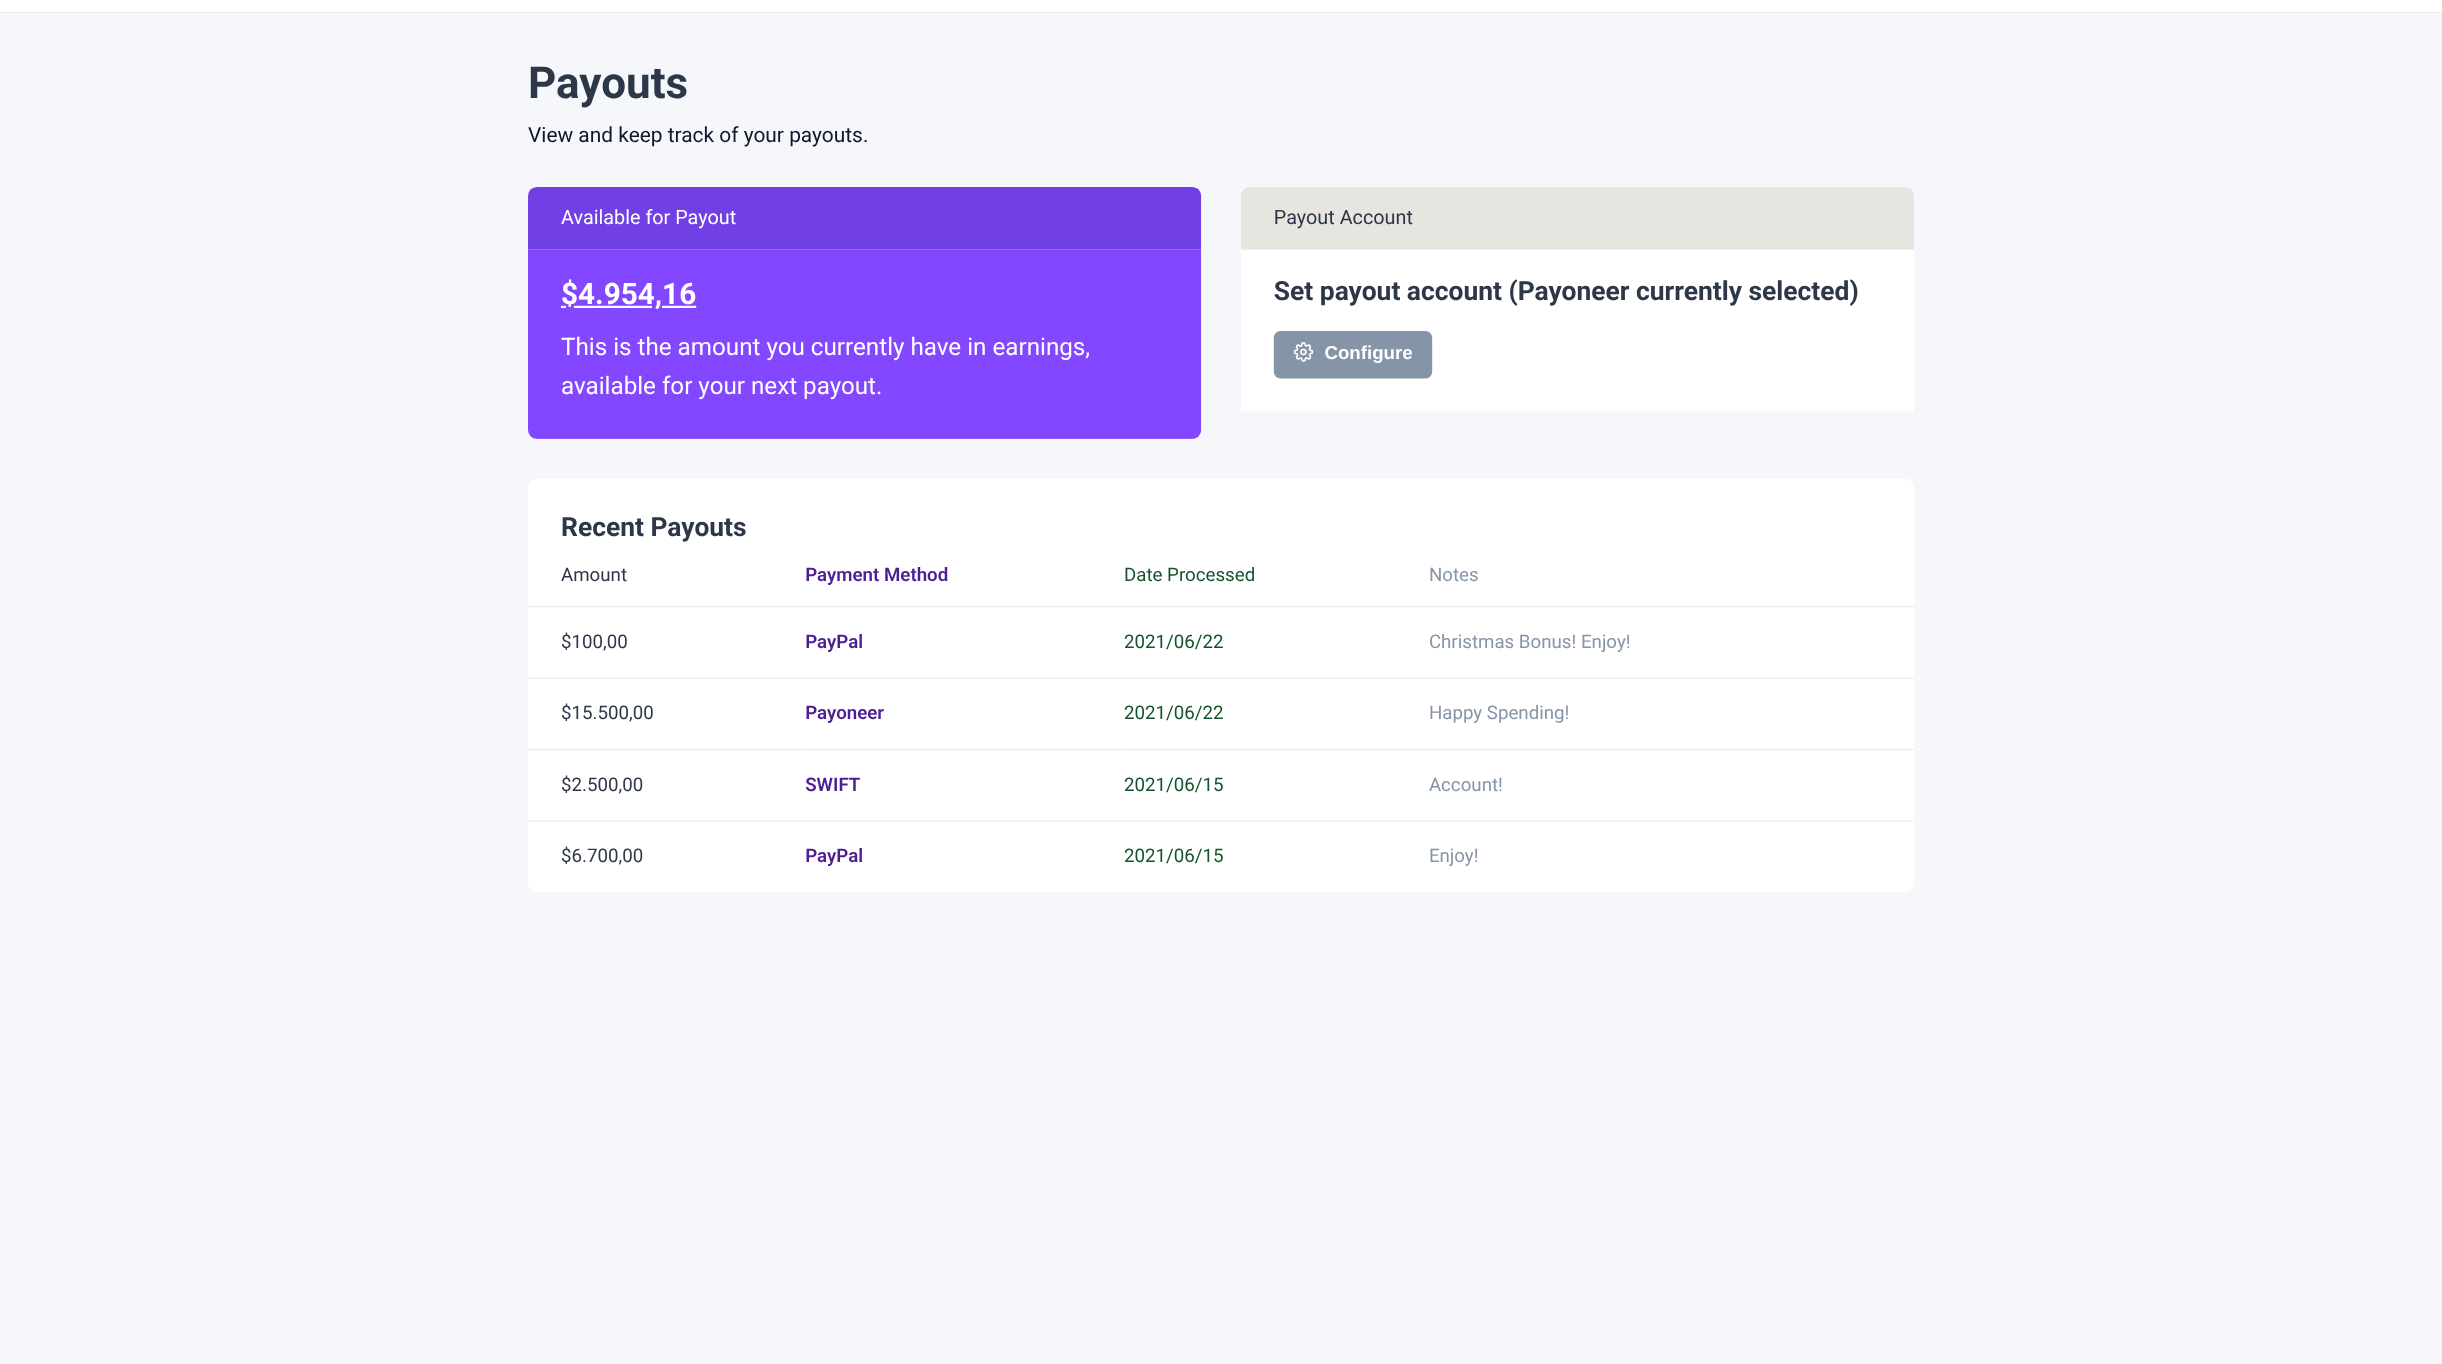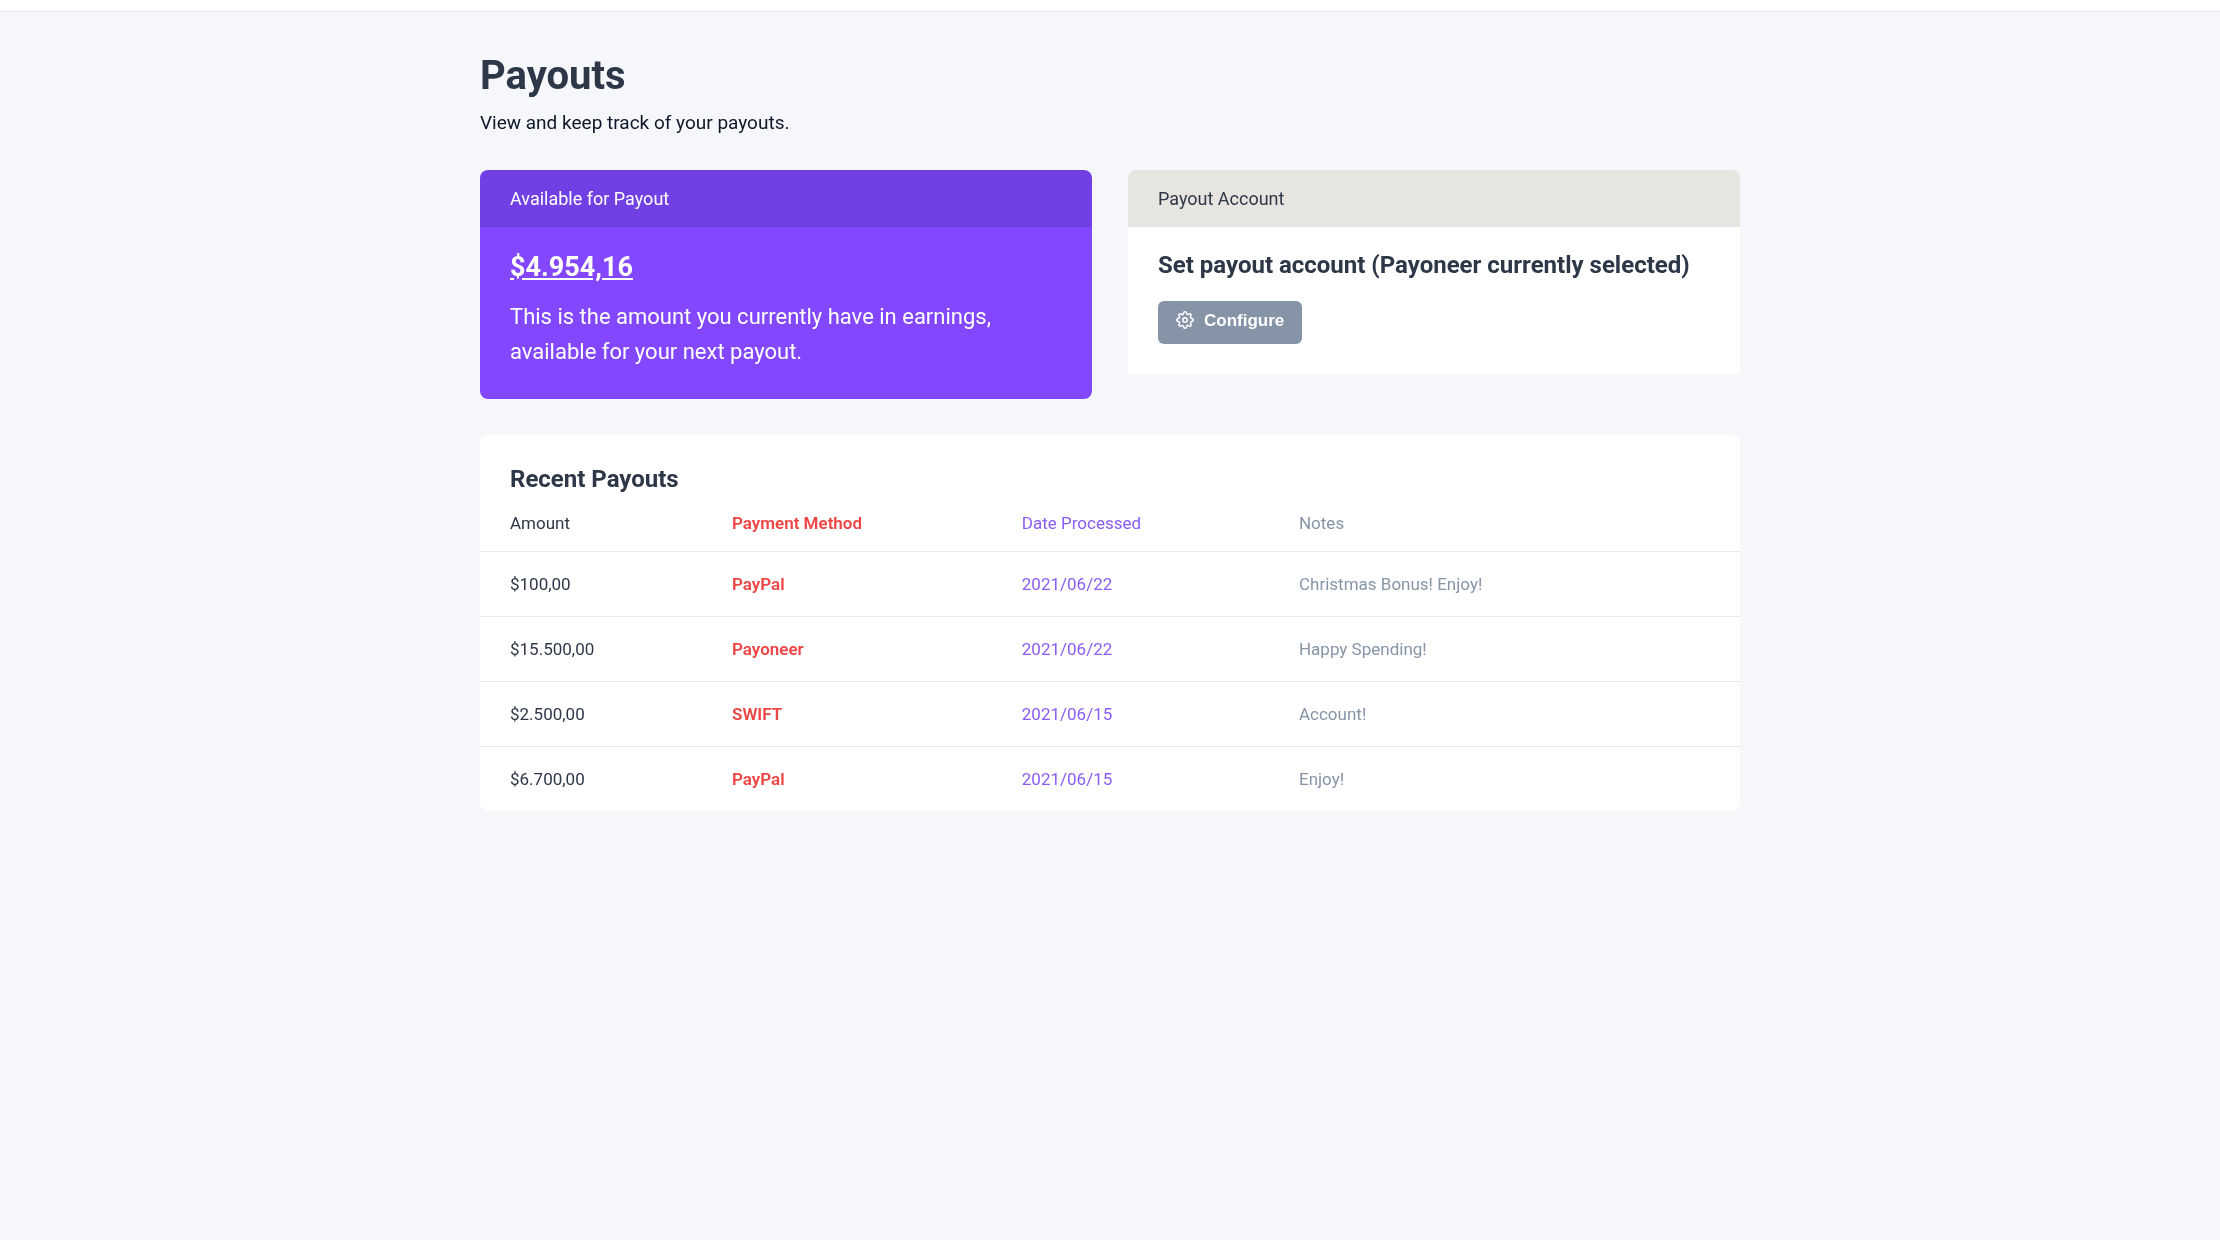--- a/index.html
+++ b/index.html
@@ -125,22 +125,22 @@
     }
     .table th:last-child, .table td:last-child {
       padding-right: 30px;
     }
     .table td {
       padding: 22px 0;
       font-size: 17px;
       border-top: 1px solid #e5e8ed;
     }
     .table .col-amount { width: 20%; color: #2d3748; }
-    .table .col-method { width: 23%; color: #ef4444; font-weight: 600; }
-    .table .col-date { width: 22%; color: #8b5cf6; margin-left: 24px; }
+    .table .col-method { width: 23%; color: #4c1d95; font-weight: 600; }
+    .table .col-date { width: 22%; color: #14532d; margin-left: 24px; }
     .table .col-notes { color: #8694a8; }
   </style>
 </head>
 <body>
 
 <div class="top-border"></div>
 
 <div class="container">
   <h1 class="page-title">Payouts</h1>
   <p class="page-subtitle">View and keep track of your payouts.</p>

